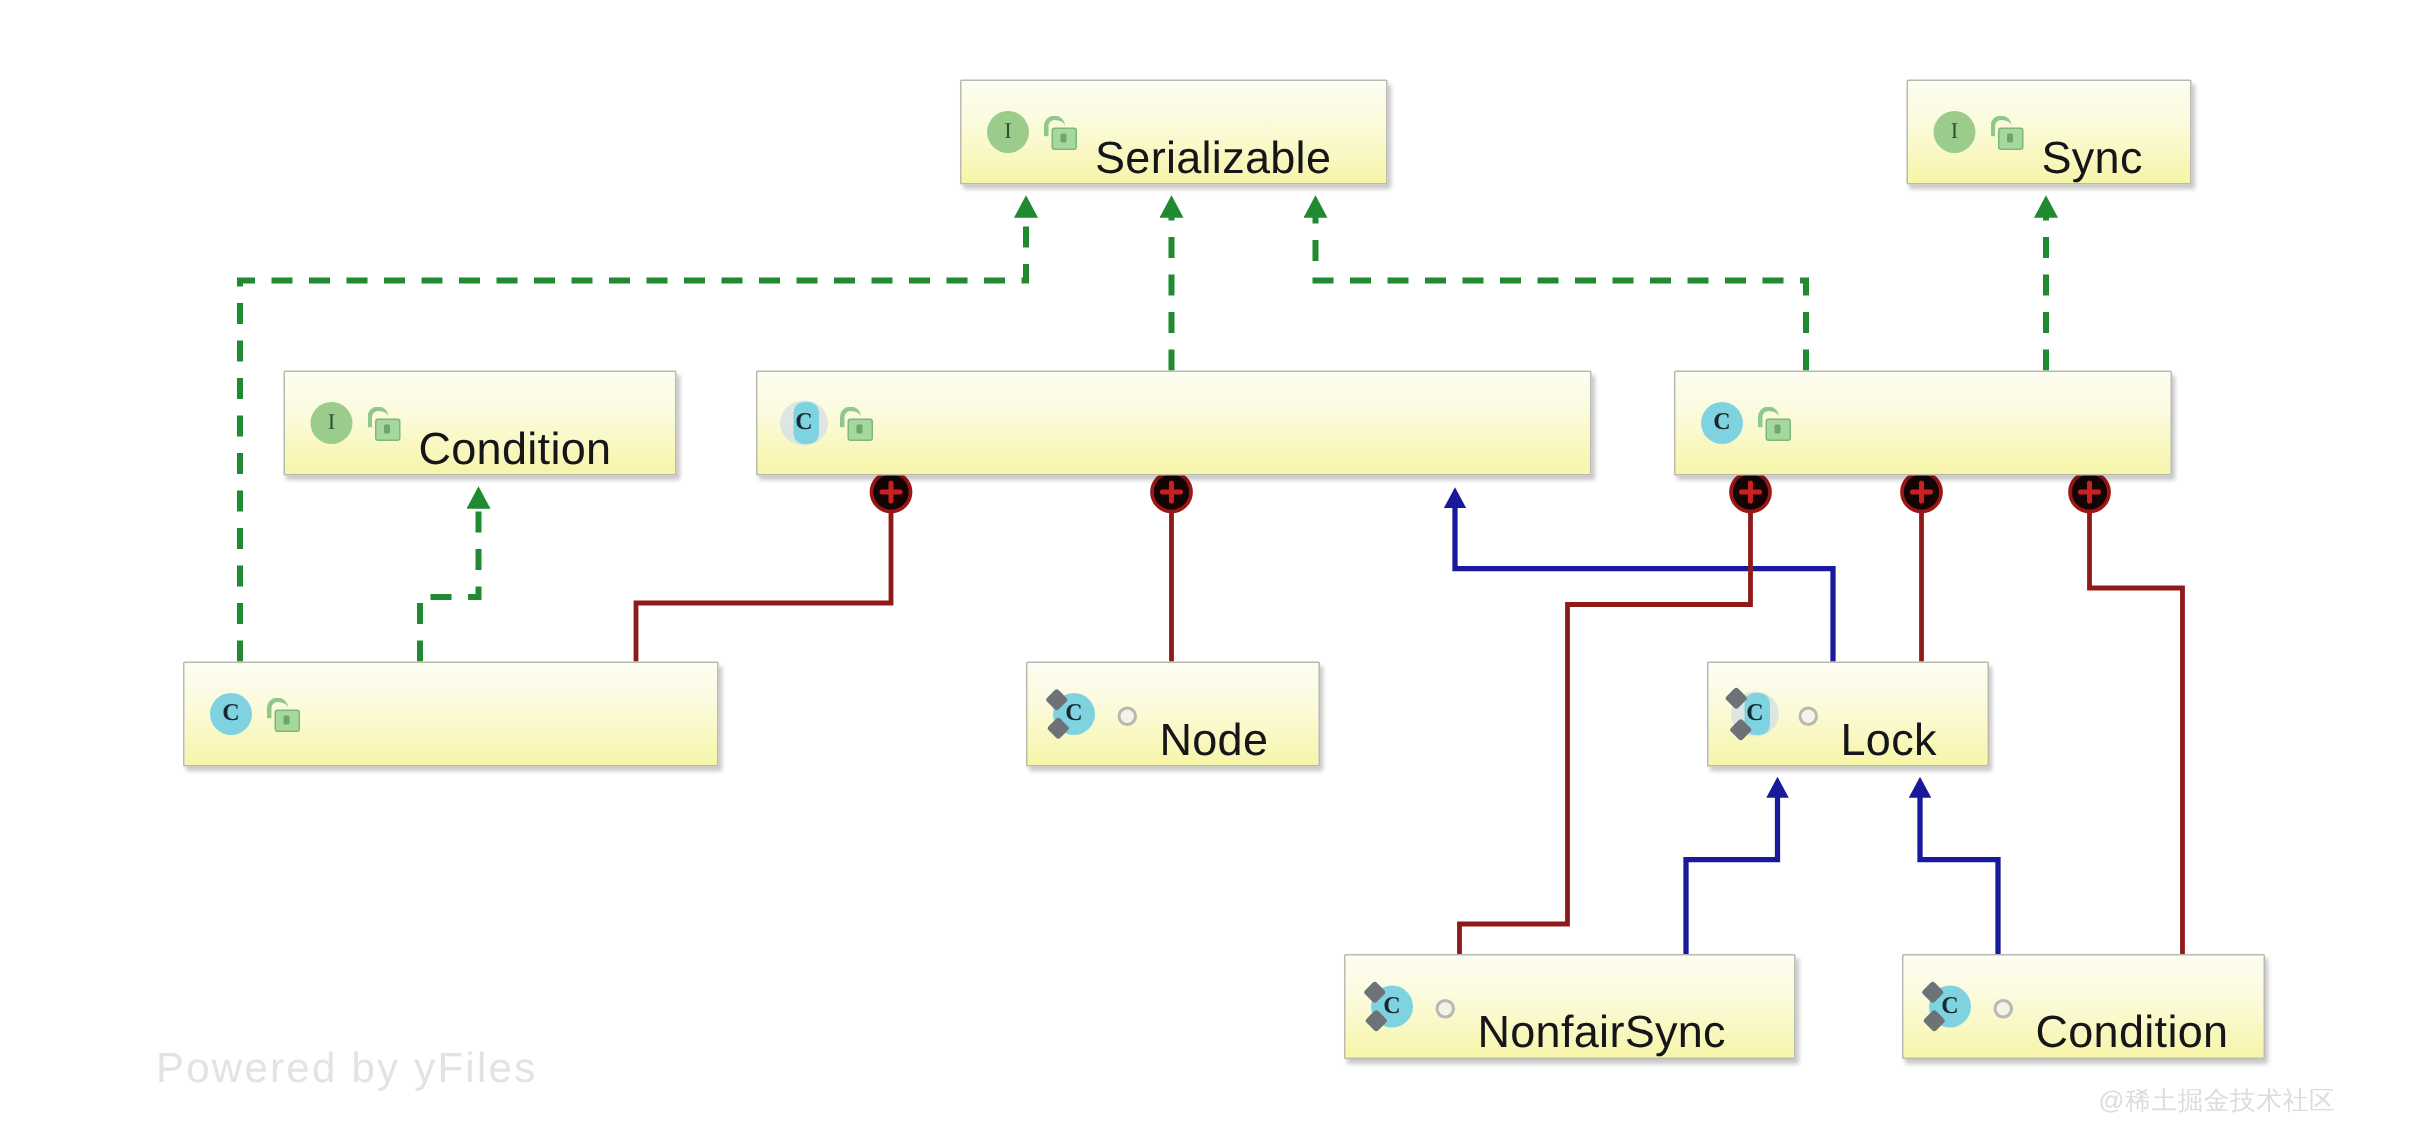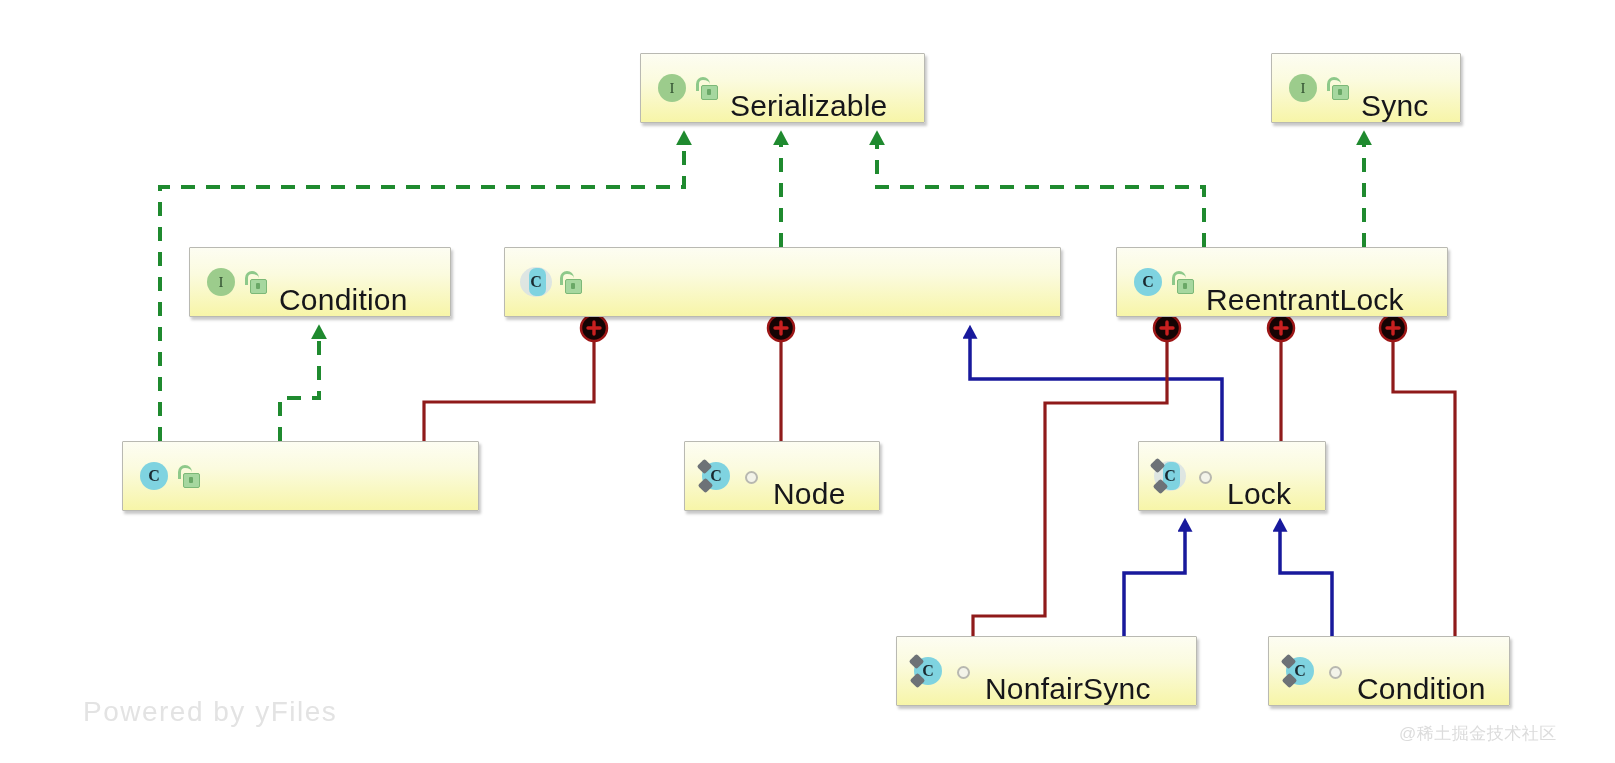--- a/index.html
+++ b/index.html
@@ -170,21 +170,21 @@
     font-family: "Liberation Sans", sans-serif;
     font-size: 30px;
     color: #16161a;
     letter-spacing: 0.2px;
     line-height: 1;
     margin-top: 36px;
   }
   .node-label.small-pad { margin-left: 12px; }
   .watermark-left {
     position: absolute;
-    left: 83px;
+    left: 104px;
     top: 696px;
     font-family: "Liberation Sans", sans-serif;
     font-size: 28px;
     color: #e3e3e3;
     letter-spacing: 1.5px;
     user-select: none;
   }
   .watermark-right {
     position: absolute;
     left: 1399px;
@@ -350,21 +350,20 @@
       <div class="icon-badge ic-class">
         <div class="disc"></div>
           <div class="glyph">C</div>
       </div>
       <div class="lock-icon">
         <div class="shackle"></div>
           <div class="body"></div>
           <div class="keyhole"></div>
       </div>
     </div>
-    <div class="node-label">ReentrantLock</div>
   </div>
 
   <div class="uml-node" style="left:122px; top:441px; width:357px; height:70px;">
     <div class="node-icons">
       <div class="icon-badge ic-class">
         <div class="disc"></div>
           <div class="glyph">C</div>
       </div>
       <div class="lock-icon">
         <div class="shackle"></div>

